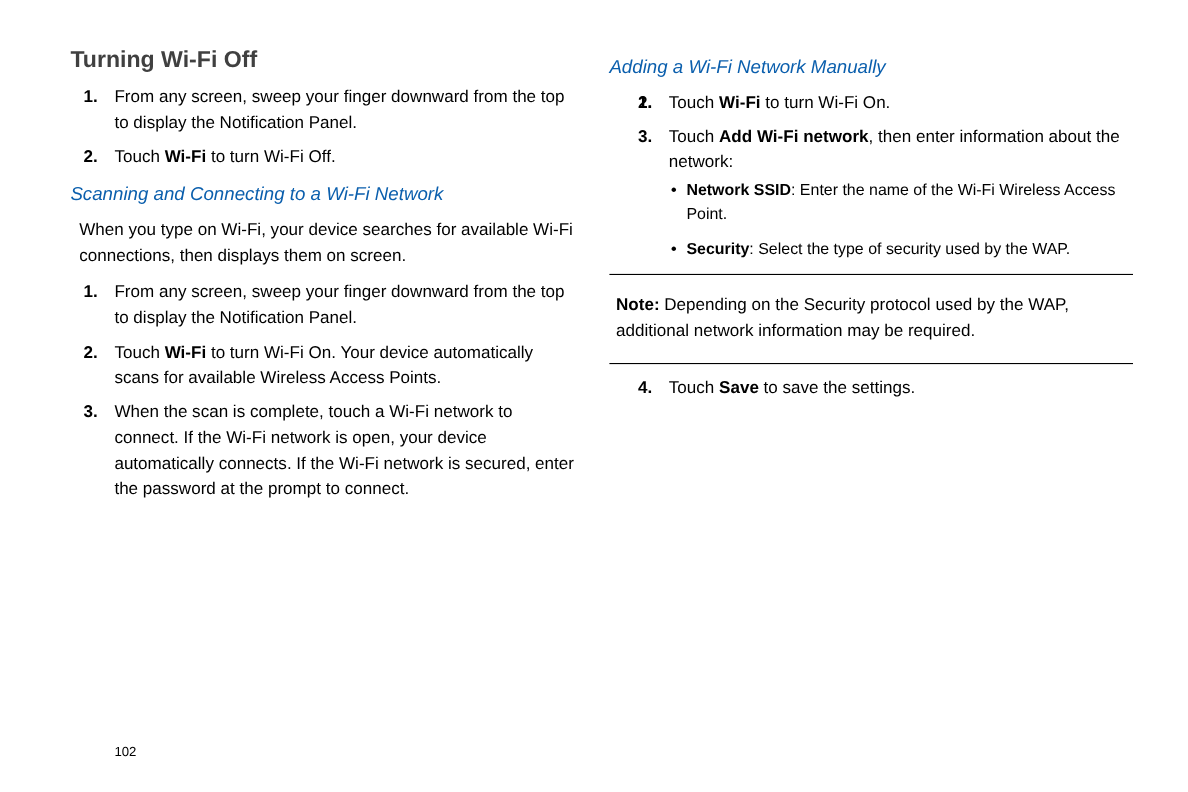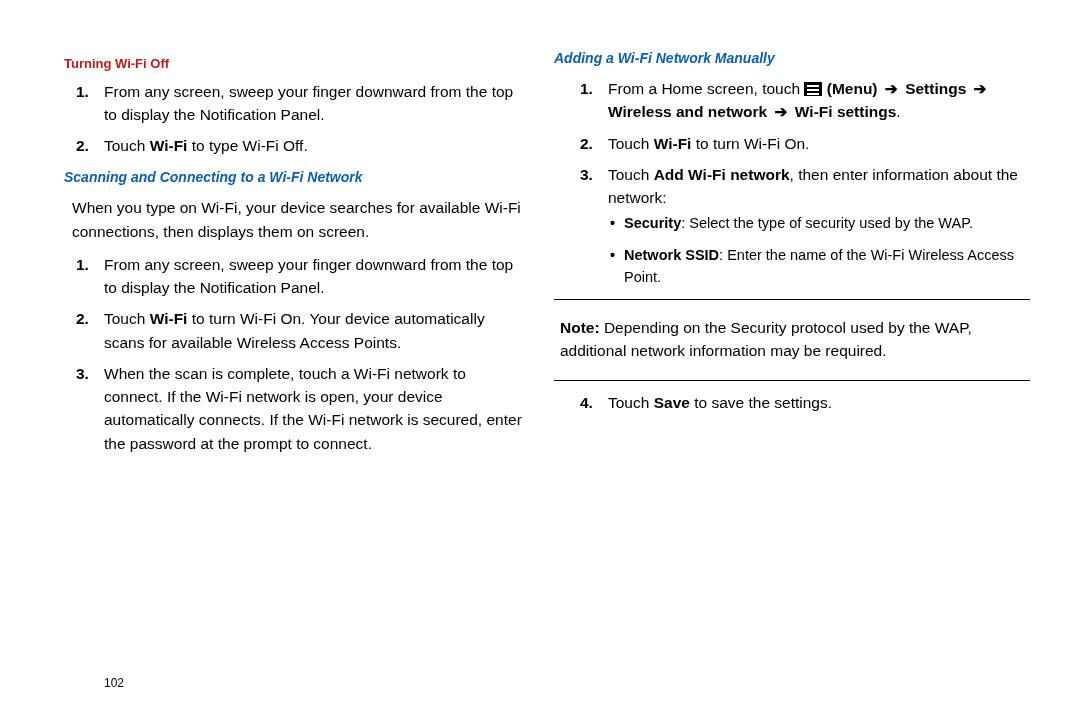--- a/index.html
+++ b/index.html
@@ -1,20 +1,20 @@
 <!DOCTYPE html>
 <html><head>
 <meta charset="utf-8">
 <style>
   * { box-sizing: border-box; margin: 0; padding: 0; }
   html, body { width: 1080px; height: 720px; background: #fff; font-family: Arial, Helvetica, sans-serif; color: #000; }
   .page { display: flex; flex-direction: row; padding: 38px 50px 20px 50px; gap: 28px; height: 100%; position: relative; }
   .col { flex: 1; font-size: 15.5px; line-height: 1.5; }
-  .sub-head-blue { color: #b91c1c; font-weight: bold; font-size: 13px; margin: 16px 0 6px 14px; }
-  .sub-head-italic { color: #0b5fad; font-weight: bold; font-style: italic; font-size: 14px; margin: 10px 0 8px 14px; }
+  .sub-head-blue { color: #404040; font-weight: bold; font-size: 21px; margin: 1px 0 6px 14px; }
+  .sub-head-italic { color: #0b5fad; font-weight: normal; font-style: italic; font-size: 17px; margin: 10px 0 8px 14px; }
   .sub-head-italic.right { margin-left: 0; }
   .ol { list-style: none; padding-left: 54px; }
   .ol > li { position: relative; margin-bottom: 8px; }
   .ol > li .num { position: absolute; left: -28px; top: 0; font-weight: bold; }
   .para { margin: 6px 0 10px 22px; }
   .bullets { list-style: none; padding-left: 16px; margin-top: 4px; font-size: 14.5px; }
   .bullets > li { position: relative; margin-bottom: 10px; }
   .bullets > li::before { content: "•"; position: absolute; left: -14px; font-weight: bold; }
   .bold { font-weight: bold; }
   .note-block { margin: 10px 0 12px 0; padding: 6px 0; }
@@ -26,45 +26,42 @@
 </style>
 </head>
 <body>
 
 <div class="page">
 
   <div class="col">
     <div class="sub-head-blue">Turning Wi-Fi Off</div>
     <ol class="ol">
       <li><span class="num">1.</span><span>From any screen, sweep your finger downward from the top to display the Notification Panel.</span></li>
-      <li><span class="num">2.</span><span><span>Touch </span><span class="bold">Wi-Fi</span><span> to type Wi-Fi Off.</span></span></li>
+      <li><span class="num">2.</span><span><span>Touch </span><span class="bold">Wi-Fi</span><span> to turn Wi-Fi Off.</span></span></li>
     </ol>
 
     <div class="sub-head-italic">Scanning and Connecting to a Wi-Fi Network</div>
     <p class="para">When you type on Wi-Fi, your device searches for available Wi-Fi connections, then displays them on screen.</p>
     <ol class="ol">
       <li><span class="num">1.</span><span>From any screen, sweep your finger downward from the top to display the Notification Panel.</span></li>
       <li><span class="num">2.</span><span><span>Touch </span><span class="bold">Wi-Fi</span><span> to turn Wi-Fi On. Your device automatically scans for available Wireless Access Points.</span></span></li>
       <li><span class="num">3.</span><span>When the scan is complete, touch a Wi-Fi network to connect. If the Wi-Fi network is open, your device automatically connects. If the Wi-Fi network is secured, enter the password at the prompt to connect.</span></li>
     </ol>
   </div>
 
   <div class="col">
     <div class="sub-head-italic right">Adding a Wi-Fi Network Manually</div>
     <ol class="ol">
       <li><span class="num">1.</span>
-        <span>
-          <span>From a Home screen, touch </span><span class="menu-icon"></span><span class="bold"> (Menu) </span><span class="arrow bold">➔</span><span class="bold"> Settings </span><span class="arrow bold">➔</span><span class="bold"> Wireless and network </span><span class="arrow bold">➔</span><span class="bold"> Wi-Fi settings</span>.
-        </span>
       </li>
       <li><span class="num">2.</span><span><span>Touch </span><span class="bold">Wi-Fi</span><span> to turn Wi-Fi On.</span></span></li>
       <li><span class="num">3.</span><span><span>Touch </span><span class="bold">Add Wi-Fi network</span><span>, then enter information about the network:</span></span>
         <ul class="bullets">
+          <li><span class="bold">Network SSID</span><span>: Enter the name of the Wi-Fi Wireless Access Point.</span></li>
           <li><span class="bold">Security</span><span>: Select the type of security used by the WAP.</span></li>
-          <li><span class="bold">Network SSID</span><span>: Enter the name of the Wi-Fi Wireless Access Point.</span></li>
         </ul>
       </li>
     </ol>
 
     <div class="note-line"></div>
     <div class="note-block" style="padding-left:6px;">
       <span class="bold">Note:</span><span> Depending on the Security protocol used by the WAP, additional network information may be required.</span>
     </div>
     <div class="note-line"></div>
 

